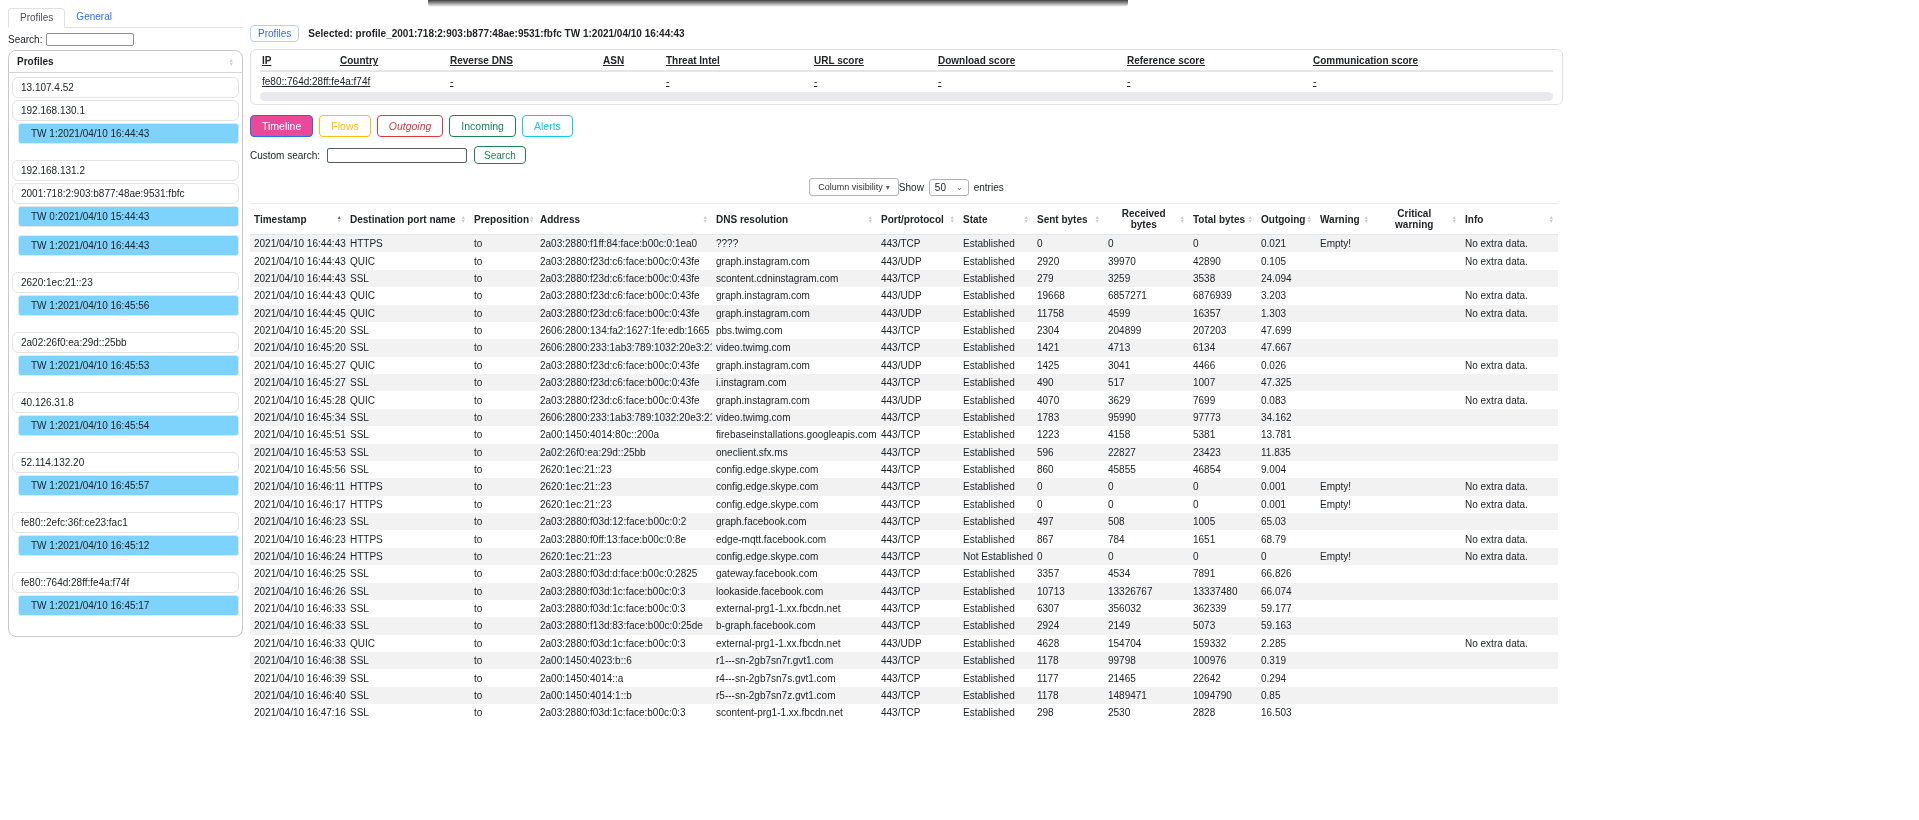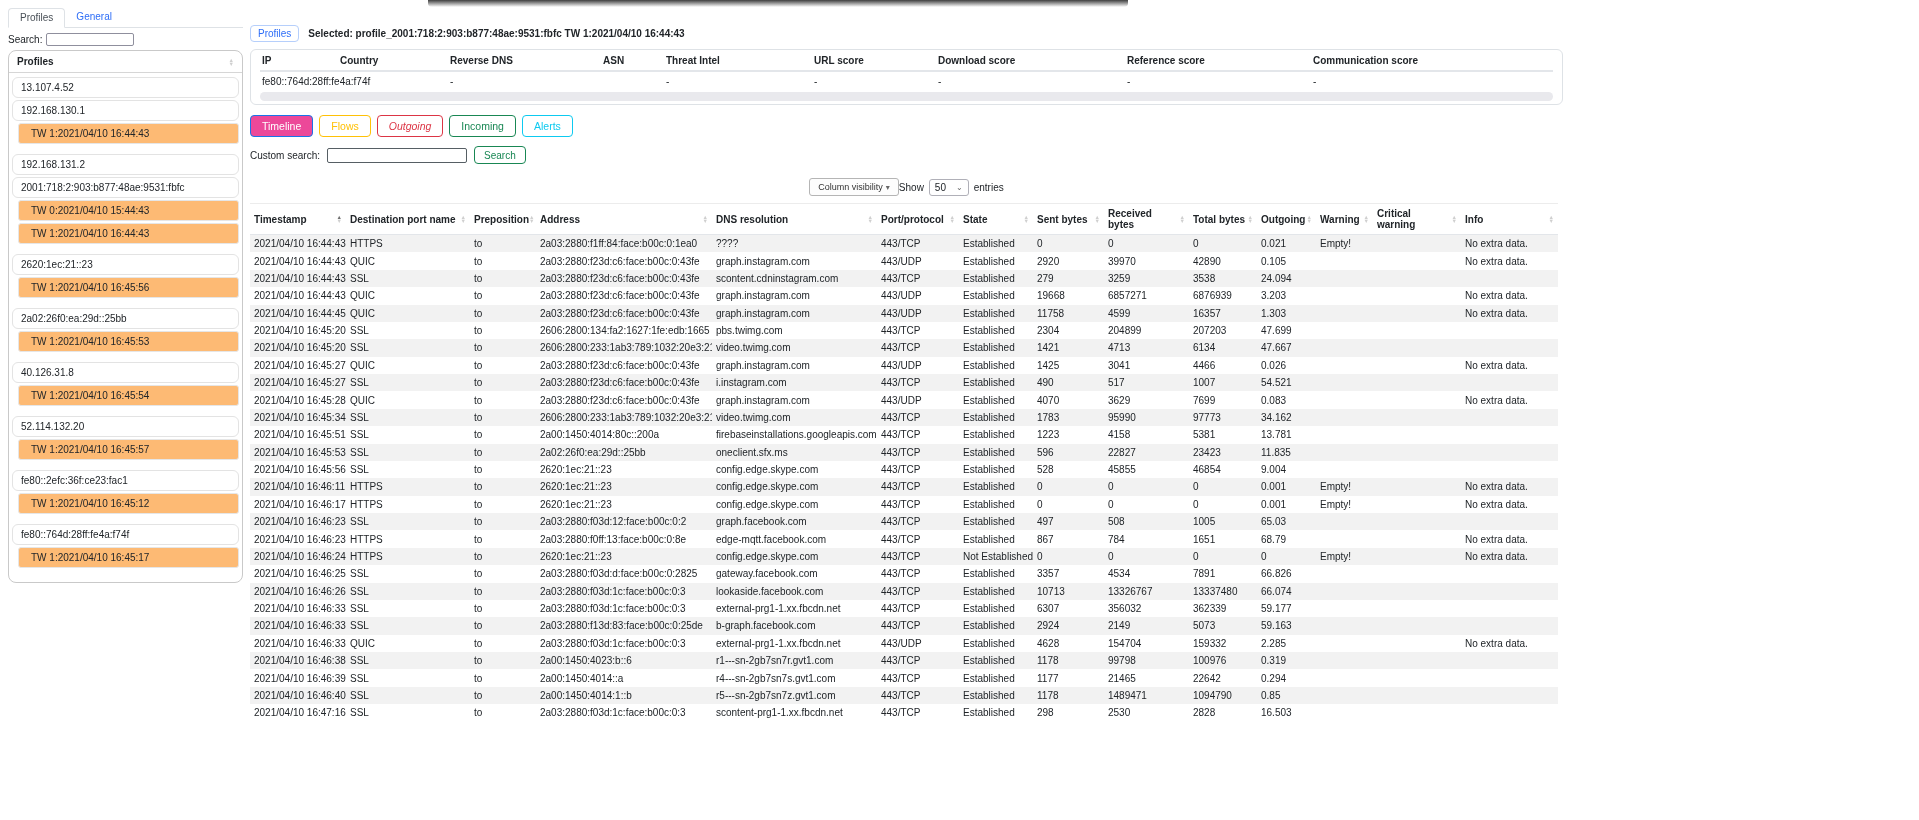--- a/index.html
+++ b/index.html
@@ -15,30 +15,30 @@
   .side-tabs { display:flex; border-bottom:1px solid #dee2e6; }
   .side-tab { padding:3px 11px 4px; cursor:pointer; }
   .side-tab.active { border:1px solid #dee2e6; border-bottom:1px solid #fff; border-radius:4px 4px 0 0; color:#495057; margin-bottom:-1px; background:#fff; }
   .side-tab.link { color:#2e6ef7; }
   .side-search { display:flex; align-items:center; gap:4px; margin:5px 0 4px; }
   .side-search input { width:88px; height:13px; border:1px solid #8f8f9d; border-radius:2px; font-size:9px; padding:0 3px; }
   .profiles-card { border:1px solid #c9c9c9; border-radius:8px; overflow:hidden; background:#fff; }
   .profiles-card-head { display:flex; justify-content:space-between; align-items:center; font-weight:bold; padding:5px 8px; border-bottom:1px solid #d6d6d6; }
   .profiles-list { padding:2px 2px 6px; }
   .profile-item { border:1px solid #e3e3e3; border-radius:6px; padding:4px 8px; margin:2px 1px; cursor:pointer; background:#fff; }
-  .tw-item { background:#fdba74; border:1px solid #e6e6e6; border-radius:3px; padding:4px 8px 4px 12px; margin:2px 1px 2px 7px; cursor:pointer; }
+  .tw-item { background:#7dd3fc; border:1px solid #e6e6e6; border-radius:3px; padding:4px 8px 4px 12px; margin:2px 1px 8px 7px; cursor:pointer; }
   .tw-gap { height:6px; }
 
   
   .main { width:1316px; padding:25px 0 0 3px; flex:none; }
   .selected-row { display:flex; align-items:center; gap:9px; margin-bottom:7px; }
   .badge-profiles { border:1px solid #b6cffb; color:#2e6ef7; border-radius:4px; padding:2px 7px; background:#fff; cursor:pointer; }
   .selected-text { font-weight:bold; }
 
-  .ip-card { border:1px solid #dee2e6; border-radius:6px; padding:0 9px 3px; }
+  .ip-card { border:1px solid #dee2e6; border-radius:6px; padding:0 9px 3px;text-decoration:underline; }
   .ip-row { display:flex; }
   .ip-row.head { font-weight:bold; border-bottom:2px solid #e3e6ea; }
   .ip-row.head > div { padding:5px 2px 4px; }
   .ip-row.data > div { padding:4px 2px; }
   .ip-row > div { flex:none; }
   .ipc-0{width:78px;} .ipc-1{width:110px;} .ipc-2{width:153px;} .ipc-3{width:63px;} .ipc-4{width:148px;}
   .ipc-5{width:124px;} .ipc-6{width:189px;} .ipc-7{width:186px;} .ipc-8{width:230px;}
   .ip-scrollbar { height:9px; background:#e9e9ed; border-radius:5px; margin-top:1px; }
 
   .tabs-row { display:flex; gap:6px; margin:10px 0 9px; }
@@ -52,21 +52,21 @@
   .controls-row { display:flex; justify-content:center; align-items:flex-end; margin-bottom:7px; }
   .btn-colvis { border:1px solid #b5b5b5; color:#333; background:#fdfdfd; padding:3px 8px; border-radius:3px; font-size:9px; cursor:pointer; }
   .caret { color:#666; font-size:8px; margin-left:3px; }
   .show-entries { display:flex; align-items:center; gap:5px; color:#212529; }
   .len-select { border:1px solid #b0b0b8; border-radius:3px; padding:2px 5px; display:flex; align-items:center; gap:7px; cursor:pointer; background:#fff; }
 
   table.flow { border-collapse:collapse; table-layout:fixed; width:1308px; }
   table.flow th { text-align:left; font-weight:bold; padding:4px 4px; border-top:1px solid #ececec; border-bottom:1px solid #e3e6ea; font-size:10px; }
   table.flow td { padding:3.2px 4px; font-size:10px; overflow:hidden; white-space:nowrap; }
   table.flow tbody tr:nth-child(odd) { background:#f2f2f2; }
-  .th-inner { display:flex; justify-content:space-between; align-items:center; }
+  .th-inner { display:flex; justify-content:space-between; align-items:center;text-align:center; }
   .sort-icon { display:inline-flex; flex-direction:column; line-height:4px; font-size:5.5px; color:#cfcfcf; flex:none; }
   .sort-icon.asc span:first-child { color:#6f6f6f; }
 
   .table-footer { display:flex; justify-content:space-between; align-items:center; width:1308px; margin-top:7px; }
   .pagination { display:flex; align-items:center; gap:10px; }
   .page-prev { color:#6c757d; cursor:pointer; }
   .page-next { color:#212529; cursor:pointer; }
   .page-num { background:#2e6ef7; color:#fff; padding:2.5px 8px; border-radius:3px; cursor:pointer; }
 </style>
 </head>
@@ -464,21 +464,21 @@
             <td>2021/04/10 16:45:27</td>
             <td>SSL</td>
             <td>to</td>
             <td>2a03:2880:f23d:c6:face:b00c:0:43fe</td>
             <td>i.instagram.com</td>
             <td>443/TCP</td>
             <td>Established</td>
             <td>490</td>
             <td>517</td>
             <td>1007</td>
-            <td>54.521</td>
+            <td>47.325</td>
             <td></td>
             <td></td>
             <td></td>
           </tr>
           <tr>
             <td>2021/04/10 16:45:28</td>
             <td>QUIC</td>
             <td>to</td>
             <td>2a03:2880:f23d:c6:face:b00c:0:43fe</td>
             <td>graph.instagram.com</td>
@@ -541,21 +541,21 @@
             <td></td>
           </tr>
           <tr>
             <td>2021/04/10 16:45:56</td>
             <td>SSL</td>
             <td>to</td>
             <td>2620:1ec:21::23</td>
             <td>config.edge.skype.com</td>
             <td>443/TCP</td>
             <td>Established</td>
-            <td>528</td>
+            <td>860</td>
             <td>45855</td>
             <td>46854</td>
             <td>9.004</td>
             <td></td>
             <td></td>
             <td></td>
           </tr>
           <tr>
             <td>2021/04/10 16:46:11</td>
             <td>HTTPS</td>

